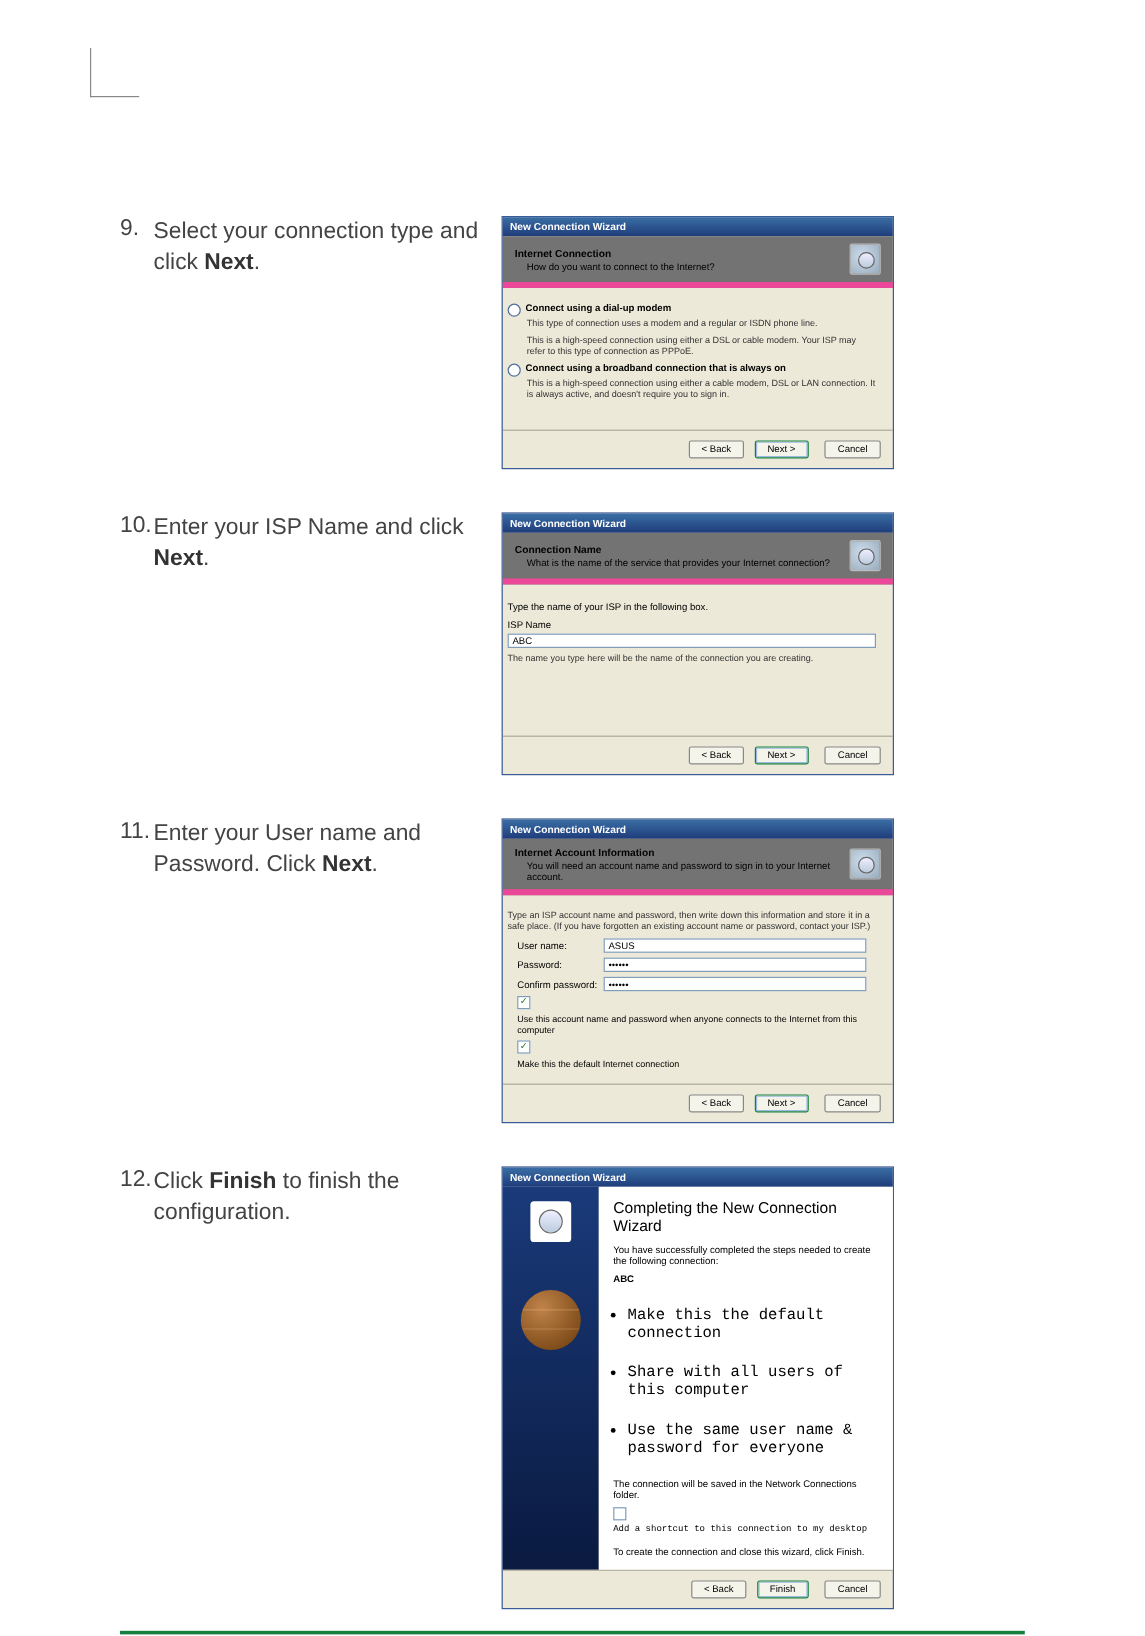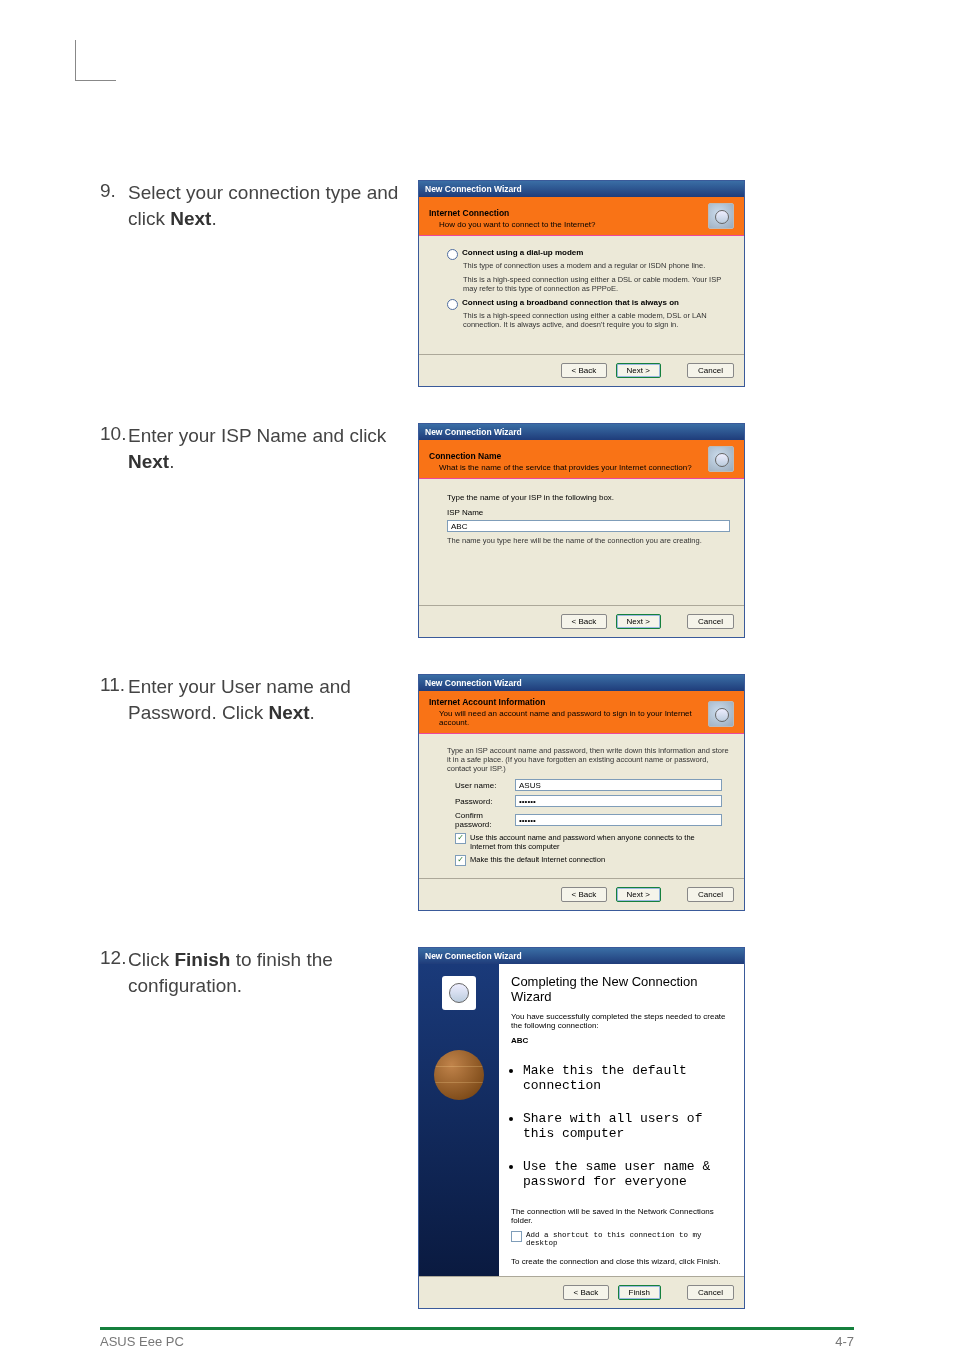--- a/index.html
+++ b/index.html
@@ -58,25 +58,25 @@
     flex-shrink: 0;
   }
   .wizard-titlebar {
     background: linear-gradient(#3a6ea5, #1f3c7a);
     color: #fff;
     font-weight: bold;
     font-size: 8.5px;
     padding: 3px 6px;
   }
   .wizard-header {
-    background: #f97316;
+    background: #737373;
     padding: 6px 10px 6px 10px;
     display: flex;
-    align-items: flex-end;
-    border-bottom: 1px solid #ec4899;
+    align-items: center;
+    border-bottom: 5px solid #ec4899;
   }
   .wizard-header-text { flex: 1; }
   .wizard-header-title { font-weight: bold; font-size: 8.5px; }
   .wizard-header-sub { font-size: 8px; margin-left: 10px; margin-top: 2px; }
   .wizard-icon {
     width: 24px; height: 24px;
     border: 1px solid #bbb;
     border-radius: 2px;
     background: radial-gradient(circle at 40% 40%, #cde, #9ab);
     flex-shrink: 0;
@@ -86,21 +86,21 @@
   .wizard-icon::after {
     content: "";
     position: absolute;
     left: 6px; top: 6px;
     width: 12px; height: 12px;
     border: 1px solid #666;
     border-radius: 50%;
     background: linear-gradient(#eef,#bcd);
   }
   .wizard-content {
-    padding: 8px 14px 10px 28px;
+    padding: 8px 14px 10px 4px;
     min-height: 100px;
   }
   .radio-row { display: flex; align-items: flex-start; margin: 4px 0 1px 0; gap: 4px; }
   .radio {
     width: 9px; height: 9px; border: 1px solid #506ea0; border-radius: 50%;
     background: #fff; flex-shrink: 0; margin-top: 1px;
     display: flex; align-items: center; justify-content: center;
   }
   .radio.selected::after {
     content: ""; width: 5px; height: 5px; background: #3a6ea5; border-radius: 50%;
@@ -115,35 +115,35 @@
   .wbtn {
     display: inline-block;
     border: 1px solid #888;
     background: #f5f4ea;
     font-size: 8px;
     padding: 2px 10px;
     margin-left: 6px;
     border-radius: 2px;
   }
   .wbtn.default { border: 1px solid #15803d; box-shadow: 0 0 0 1px #9ab8e0 inset; }
-  .wbtn.gap { margin-left: 24px; }
+  .wbtn.gap { margin-left: 11px; }
   .field-label { font-size: 8px; margin: 6px 0 3px 0; }
   .textinput {
     border: 1px solid #7f9db9;
     background: #fff;
     font-size: 8px;
     padding: 1px 3px;
     height: 12px;
     box-sizing: border-box;
   }
   .hint { font-size: 7.5px; margin-top: 4px; color: #333; }
   .form-row { display: flex; align-items: center; margin: 4px 0; }
-  .form-row .lbl { width: 60px; font-size: 8px; }
+  .form-row .lbl { width: 72px; font-size: 8px; }
   .form-row .textinput { flex: 1; }
-  .chk-row { display: flex; align-items: flex-start; gap: 4px; margin: 4px 0 2px 0; font-size: 7.5px; }
+  .chk-row { display: flex; align-items: flex-start; gap: 4px; margin: 4px 0 2px 0; font-size: 7.5px; flex-direction: column; }
   .chk {
     width: 9px; height: 9px; border: 1px solid #7f9db9; background: #fff;
     color: #2a7a2a; font-size: 8px; line-height: 8px; text-align: center;
     flex-shrink: 0;
   }
   .chk.checked::after { content: "✓"; }
   .wizard-finish {
     display: flex;
   }
   .wizard-sidebar {

